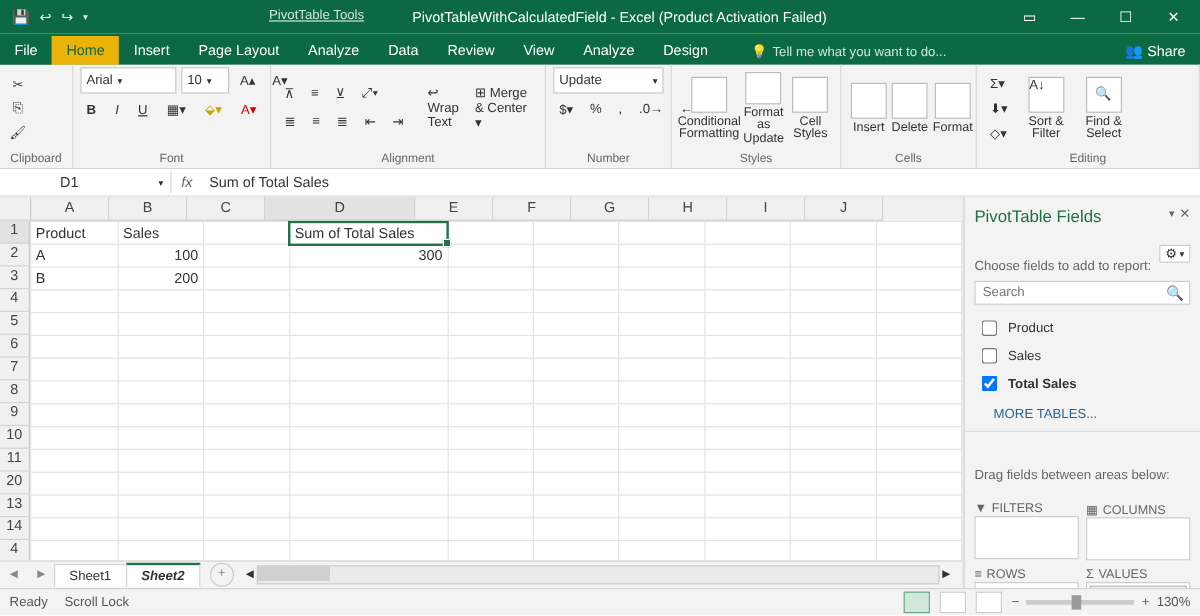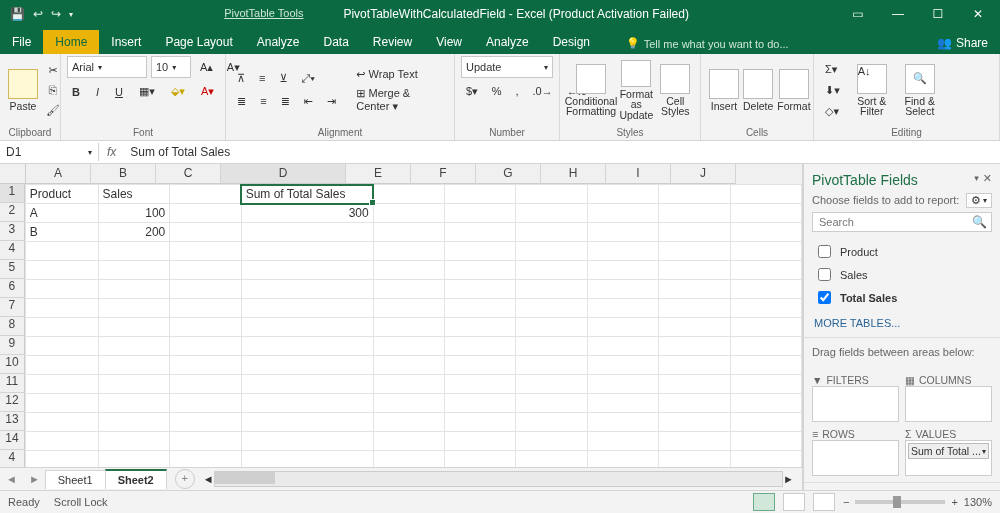--- a/index.html
+++ b/index.html
@@ -22,21 +22,21 @@
 .group{display:flex;flex-direction:column;border-right:1px solid #d9d9d9;}
 .group .tools{flex:1;display:flex;align-items:center;padding:2px 6px;gap:4px;}
 .group .lbl{text-align:center;color:#666;font-size:10px;padding:1px 0 2px;border-top:0;}
 .bigbtn{display:flex;flex-direction:column;align-items:center;justify-content:center;width:44px;height:60px;padding:2px;cursor:pointer;}
 .bigbtn .ic{width:28px;height:28px;margin-bottom:2px;background:#fff;border:1px solid #bbb;}
 .bigbtn .tx{font-size:10.5px;text-align:center;line-height:1;}
 .smbtn{border:1px solid transparent;padding:2px 4px;cursor:pointer;font-size:11px;}
 .select{border:1px solid #c7c7c7;background:#fff;padding:1px 4px;font-size:11px;height:18px;display:flex;align-items:center;gap:4px;}
 .chev{font-size:8px;}
 .iconbox{width:16px;height:16px;display:inline-flex;align-items:center;justify-content:center;border:1px solid transparent;}
-.formula{height:22px;display:flex;align-items:center;border-bottom:1px solid #d4d4d4;background:#fff;font-size:12px;}
+.formula{height:22px;display:flex;align-items:center;border-bottom:1px solid #d4d4d4;background:#fff;font-size:12px;padding-left:44px;}
 .formula .namebox{width:86px;padding:2px 6px;border-right:1px solid #d4d4d4;display:flex;align-items:center;gap:4px;}
 .formula .fx{padding:0 8px;color:#666;font-style:italic;}
 .formula .content{flex:1;padding:0 6px;}
 .workarea{flex:1;display:flex;overflow:hidden;background:#fff;}
 .sheet{flex:1;display:flex;flex-direction:column;border-right:1px solid #d4d4d4;}
 .sheet-body{flex:1;display:flex;overflow:hidden;}
 .colheads{display:flex;height:20px;background:#f0f0f0;}
 .corner{width:25px;border-right:1px solid #ccc;border-bottom:1px solid #ccc;background:#f0f0f0;}
 .ch{border-right:1px solid #d4d4d4;border-bottom:1px solid #ccc;text-align:center;font-size:12px;color:#444;padding-top:2px;}
 .ch:nth-child(2){width:64px;}
@@ -47,33 +47,33 @@
 table.grid{border-collapse:collapse;}
 table.grid td{border:1px solid #e3e3e3;height:18px;padding:0 4px;font-size:12px;font-family:Arial;vertical-align:middle;}
 table.grid td.w0{width:64px;}
 table.grid td.w{width:63px;}
 table.grid td.wD{width:124px;}
 .selcell{outline:2px solid #217346;outline-offset:-1px;position:relative;}
 .selcell::after{content:"";position:absolute;right:-3px;bottom:-3px;width:5px;height:5px;background:#217346;border:1px solid #fff;}
 .sheettabs{height:22px;display:flex;align-items:center;border-top:1px solid #d4d4d4;background:#f3f3f3;font-size:11px;}
 .sheettabs .nav{padding:0 6px;color:#888;}
 .sheettabs .stab{padding:3px 12px;border:1px solid #d4d4d4;border-bottom:none;background:#fff;margin-left:-1px;cursor:pointer;}
-.sheettabs .stab.active{font-weight:bold;border-top:2px solid #217346;}
+.sheettabs .stab.active{font-weight:bold;border-top:2px solid #217346;font-style:italic;}
 .sheettabs .plus{width:18px;height:18px;border:1px solid #ccc;border-radius:50%;margin-left:8px;text-align:center;line-height:16px;color:#888;cursor:pointer;}
 .hscroll{flex:1;margin:0 8px;display:flex;align-items:center;}
 .hscroll .track{flex:1;height:14px;background:#eaeaea;border:1px solid #ccc;position:relative;}
 .hscroll .thumb{position:absolute;left:0;top:0;height:12px;width:60px;background:#cfcfcf;}
 .pane{width:196px;background:#f3f3f3;border-left:1px solid #d4d4d4;display:flex;flex-direction:column;font-size:12px;}
 .pane h3{margin:8px 8px 4px;font-size:14px;color:#1e6f46;font-weight:normal;}
-.pane .sub{padding:4px 8px;color:#666;font-size:11px;}
+.pane .sub{padding:4px 8px;color:#666;font-size:11px;margin-top:22px;}
 .pane .search{margin:4px 8px;border:1px solid #ccc;background:#fff;display:flex;align-items:center;padding:2px 4px;}
 .pane .search input{border:none;flex:1;font-size:11px;outline:none;}
 .pane .flds{padding:4px 10px;}
 .pane .flds label{display:flex;align-items:center;gap:6px;padding:2px 0;font-size:11px;}
-.pane .more{color:#2a6496;font-size:11px;padding:4px 10px;cursor:pointer;}
+.pane .more{color:#2a6496;font-size:11px;padding:4px 24px;cursor:pointer;}
 .pane .areas{padding:6px 8px;display:grid;grid-template-columns:1fr 1fr;gap:6px;margin-top:6px;}
 .pane .areas .title{color:#666;font-size:10.5px;display:flex;align-items:center;gap:4px;}
 .pane .areas .box{height:30px;background:#fff;border:1px solid #ccc;font-size:10.5px;padding:2px;}
 .pane .valchip{background:#eee;border:1px solid #bbb;padding:1px 2px;display:flex;justify-content:space-between;align-items:center;}
 .pane .defer{padding:6px 8px;display:flex;align-items:center;gap:6px;border-top:1px solid #ddd;}
 .pane .toprow{display:flex;align-items:center;justify-content:space-between;padding-right:6px;}
 .pane .gear{border:1px solid #ccc;background:#fff;padding:0 4px;font-size:11px;display:flex;align-items:center;gap:2px;}
 .statusbar{height:22px;background:#f3f3f3;border-top:1px solid #d4d4d4;display:flex;align-items:center;font-size:11px;padding:0 8px;gap:14px;color:#555;}
 .statusbar .right{margin-left:auto;display:flex;align-items:center;gap:8px;}
 .viewbtn{width:20px;height:16px;border:1px solid #ccc;background:#fff;}
@@ -120,24 +120,20 @@
     <span>Tell me what you want to do...</span>
   </div>
   <div class="share">
     <span>👥 </span><span>Share</span>
   </div>
 </div>
 
 <div class="ribbon">
   <div class="group" style="width:60px">
     <div class="tools">
-      <div class="bigbtn">
-        <div class="ic" style="background:#fff9d6;border-color:#d1b85a"></div>
-        <div class="tx">Paste</div>
-      </div>
       <div style="display:flex;flex-direction:column;gap:2px">
         <span class="iconbox">✂</span>
         <span class="iconbox">⎘</span>
         <span class="iconbox">🖌</span>
       </div>
     </div>
     <div class="lbl">Clipboard</div>
   </div>
 
   <div class="group" style="width:164px">
@@ -176,21 +172,21 @@
             <span class="smbtn">⤢▾</span>
           </div>
         <div style="display:flex;gap:4px">
             <span class="smbtn">≣</span>
             <span class="smbtn">≡</span>
             <span class="smbtn">≣</span>
             <span class="smbtn">⇤</span>
             <span class="smbtn">⇥</span>
           </div>
       </div>
-      <div style="display:flex;flex-direction:column;gap:0">
+      <div style="display:flex;flex-direction:row;gap:0">
         <div class="smbtn"><span>↩ </span><span>Wrap Text</span></div>
         <div class="smbtn"><span>⊞ </span><span>Merge &amp; Center</span> ▾</div>
       </div>
     </div>
     <div class="lbl">Alignment</div>
   </div>
 
   <div class="group" style="width:104px">
     <div class="tools" style="flex-direction:column;gap:4px;align-items:stretch">
       <div class="select">
@@ -294,21 +290,21 @@
         <div class="rh">2</div>
         <div class="rh">3</div>
         <div class="rh">4</div>
         <div class="rh">5</div>
         <div class="rh">6</div>
         <div class="rh">7</div>
         <div class="rh">8</div>
         <div class="rh">9</div>
         <div class="rh">10</div>
         <div class="rh">11</div>
-        <div class="rh">12</div>
+        <div class="rh">20</div>
         <div class="rh">13</div>
         <div class="rh">14</div>
         <div class="rh">4</div>
 
       </div>
       <div class="cells">
         <table class="grid">
           <tbody>
               <tr>
             <td class="w0">Product</td>

